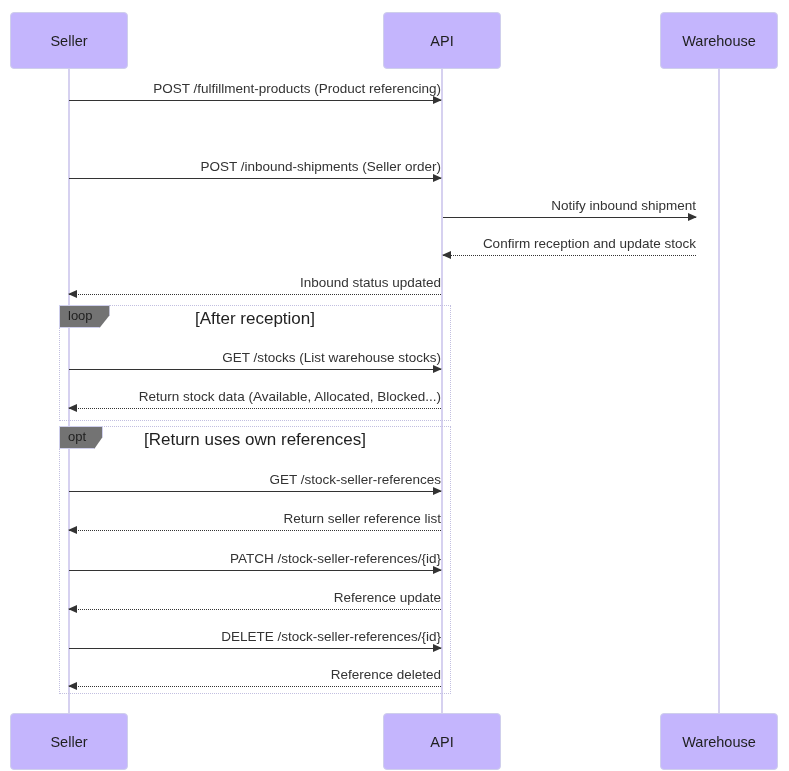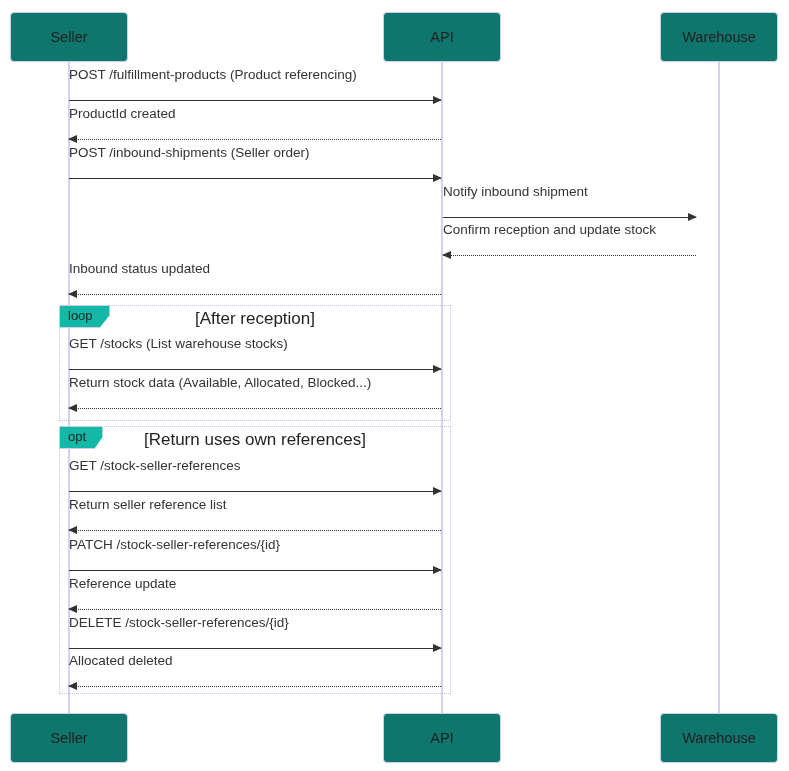--- a/index.html
+++ b/index.html
@@ -2,46 +2,46 @@
 <html><head>
 <meta charset="utf-8">
 <style>
   html,body { margin:0; padding:0; background:#ffffff; }
   .canvas {
     position:relative; width:789px; height:771px; background:#ffffff;
     font-family:"Liberation Sans", sans-serif; color:#333; overflow:hidden;
   }
   
   .actor-box {
-    position:absolute; width:118px; height:50px; box-sizing:border-box;
-    background:#0f766e; border:1px solid #CFCFEC; border-radius:4px;
+    position:absolute; width:118px; height:57px; box-sizing:border-box;
+    background:#c4b5fd; border:1px solid #CFCFEC; border-radius:4px;
     display:flex; align-items:center; justify-content:center;
     font-size:14.5px; color:#1f1f1f;
   }
   
   .lifeline { position:absolute; top:62px; height:651px; width:2px; background:#D6D1F0; }
   
   .msg { position:absolute; height:23px; }
   .msg.sa { left:69px;  width:372px; }
   .msg.aw { left:443px; width:253px; }
   .msg-text {
-    position:absolute; bottom:19px; left:0; right:0; text-align:left;
+    position:absolute; bottom:5px; left:0; right:0; text-align:right;
     font-size:13.5px; color:#333; white-space:nowrap;
   }
   .line { position:absolute; bottom:0; left:0; right:0; height:0; }
   .line.solid  { border-top:1.5px solid #333; }
   .line.dashed { border-top:1.6px dotted #333; }
   .arrow { position:absolute; width:0; height:0; border-style:solid; }
   .arrow.right { right:-1px; top:-5px; border-width:4.5px 0 4.5px 9px; border-color:transparent transparent transparent #333; }
   .arrow.left  { left:-1px;  top:-5px; border-width:4.5px 9px 4.5px 0; border-color:transparent #333 transparent transparent; }
   
   .region { position:absolute; left:59px; width:392px; box-sizing:border-box; border:1px dotted #C2BFE0; }
   .region-label {
     position:absolute; top:-1px; left:-1px;
-    background:#14b8a6; border:1px solid #CFCFEC;
+    background:#737373; border:1px solid #CFCFEC;
     font-size:13px; color:#1f1f1f; line-height:16px;
     padding:2px 16px 3px 8px;
     clip-path: polygon(0 0, 100% 0, 100% 45%, 80% 100%, 0 100%);
   }
   .region-title {
     position:absolute; top:3px; left:0; right:0; text-align:center;
     font-size:17px; color:#1f1f1f; white-space:nowrap;
   }
 </style>
 </head>
@@ -63,26 +63,20 @@
     <div class="region-title">[Return uses own references]</div>
   </div>
 
   <div class="msg sa" style="top:78px">
     <span class="msg-text">POST /fulfillment-products (Product referencing)</span>
     <div class="line solid">
         <i class="arrow right"></i>
       </div>
   </div>
 
-  <div class="msg sa" style="top:117px">
-    <span class="msg-text">ProductId created</span>
-    <div class="line dashed">
-        <i class="arrow left"></i>
-      </div>
-  </div>
 
   <div class="msg sa" style="top:156px">
     <span class="msg-text">POST /inbound-shipments (Seller order)</span>
     <div class="line solid">
         <i class="arrow right"></i>
       </div>
   </div>
 
   <div class="msg aw" style="top:195px">
     <span class="msg-text">Notify inbound shipment</span>
@@ -148,21 +142,21 @@
   </div>
 
   <div class="msg sa" style="top:626px">
     <span class="msg-text">DELETE /stock-seller-references/{id}</span>
     <div class="line solid">
         <i class="arrow right"></i>
       </div>
   </div>
 
   <div class="msg sa" style="top:664px">
-    <span class="msg-text">Allocated deleted</span>
+    <span class="msg-text">Reference deleted</span>
     <div class="line dashed">
         <i class="arrow left"></i>
       </div>
   </div>
 
   <div class="actor-box" style="left:10px;  top:12px">
       <span>Seller</span>
     </div>
   <div class="actor-box" style="left:383px; top:12px">
       <span>API</span>

